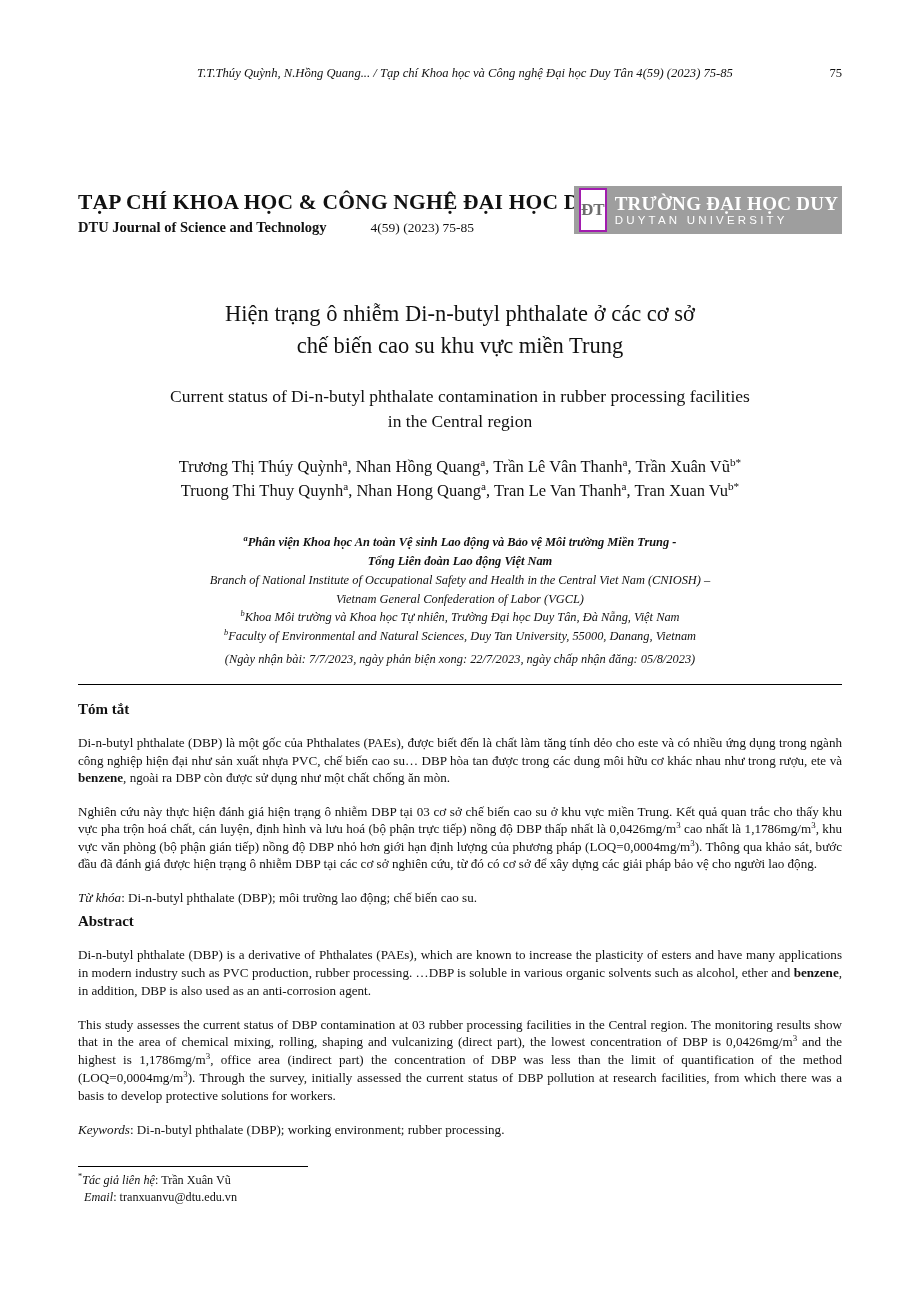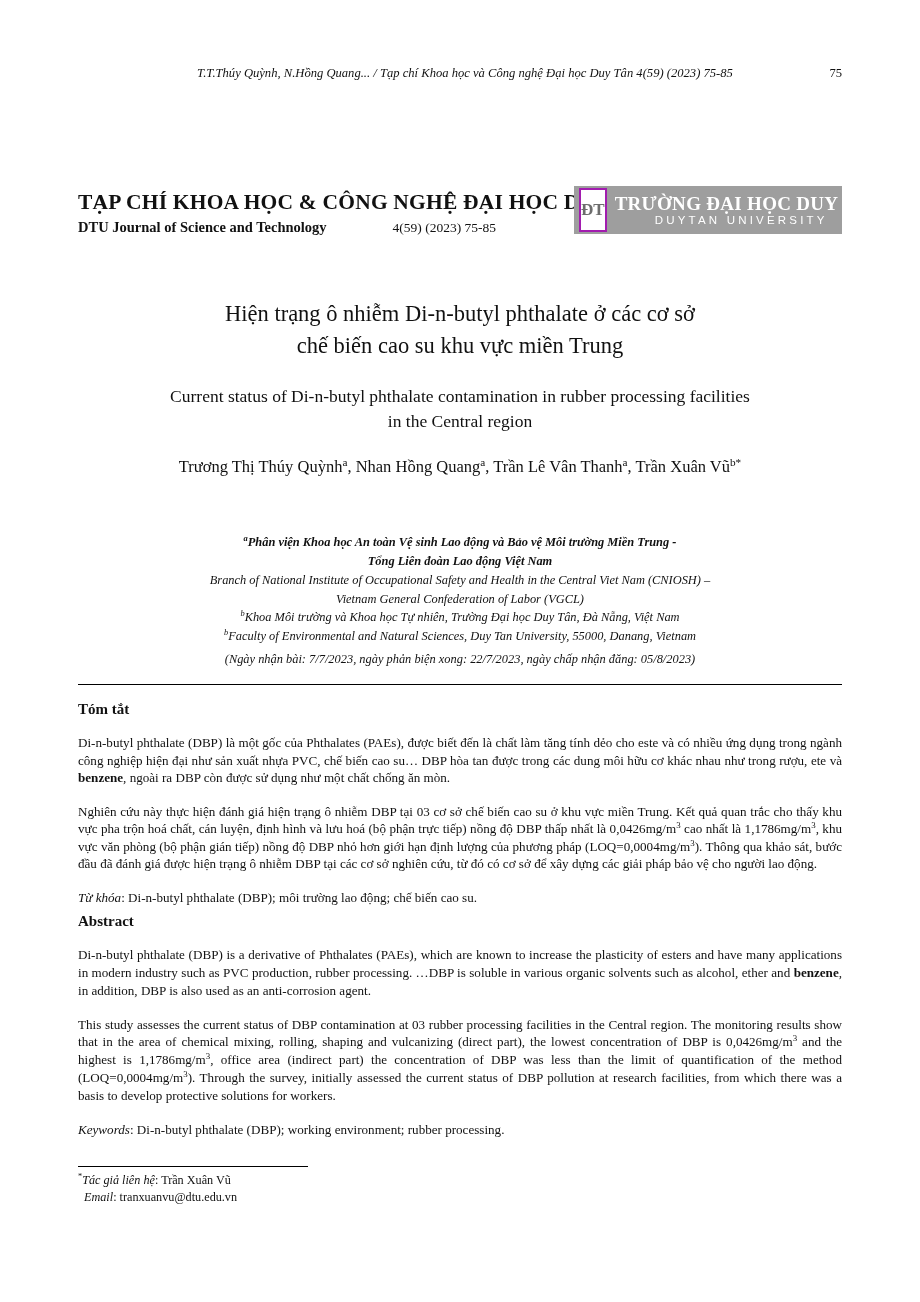--- a/index.html
+++ b/index.html
@@ -77,21 +77,21 @@
   }
   .mast-sub {
     font-family: "Liberation Serif", serif;
     font-size: 14.5px;
     font-weight: bold;
     white-space: nowrap;
   }
   .mast-issue {
     font-family: "Liberation Serif", serif;
     font-size: 13.5px;
-    margin-left: 66px;
+    margin-left: 44px;
     white-space: nowrap;
   }
   .mast-right {
     position: absolute;
     right: 0;
     top: -4px;
     width: 268px;
     height: 48px;
     background: #9e9e9e;
     display: flex;
@@ -122,21 +122,20 @@
     font-weight: bold;
     letter-spacing: 0.3px;
     white-space: nowrap;
   }
   .logo-text .l2 {
     font-family: "Liberation Sans", sans-serif;
     font-size: 11.5px;
     letter-spacing: 3.2px;
     white-space: nowrap;
     margin-top: 1px;
-    margin-left: 40px;
   }
 
   
   .title-block {
     position: absolute;
     top: 298px;
     left: 78px;
     right: 78px;
     text-align: center;
   }
@@ -276,20 +275,23 @@
     <div class="title-en">
       <div>Current status of Di-n-butyl phthalate contamination in rubber processing facilities</div>
       <div>in the Central region</div>
     </div>
   </div>
 
   <div class="authors">
     <div class="row1">
       <span>Trương Thị Thúy Quỳnh</span><sup>a</sup>, <span>Nhan Hồng Quang</span><sup>a</sup>, <span>Trần Lê Vân Thanh</span><sup>a</sup>, <span>Trần Xuân Vũ</span><sup>b*</sup>
     </div>
+    <div class="row2">
+      <span>Truong Thi Thuy Quynh</span><sup>a</sup>, <span>Nhan Hong Quang</span><sup>a</sup>, <span>Tran Le Van Thanh</span><sup>a</sup>, <span>Tran Xuan Vu</span><sup>b*</sup>
+    </div>
   </div>
 
   <div class="affils">
     <div><sup class="bold">a</sup><span class="bold">Phân viện Khoa học An toàn Vệ sinh Lao động và Bảo vệ Môi trường Miền Trung -</span></div>
     <div class="bold">Tổng Liên đoàn Lao động Việt Nam</div>
     <div>Branch of National Institute of Occupational Safety and Health in the Central Viet Nam (CNIOSH) –</div>
     <div>Vietnam General Confederation of Labor (VGCL)</div>
     <div><sup>b</sup><span>Khoa Môi trường và Khoa học Tự nhiên, Trường Đại học Duy Tân, Đà Nẵng, Việt Nam</span></div>
     <div><sup>b</sup><span>Faculty of Environmental and Natural Sciences, Duy Tan University, 55000, Danang, Vietnam</span></div>
   </div>

